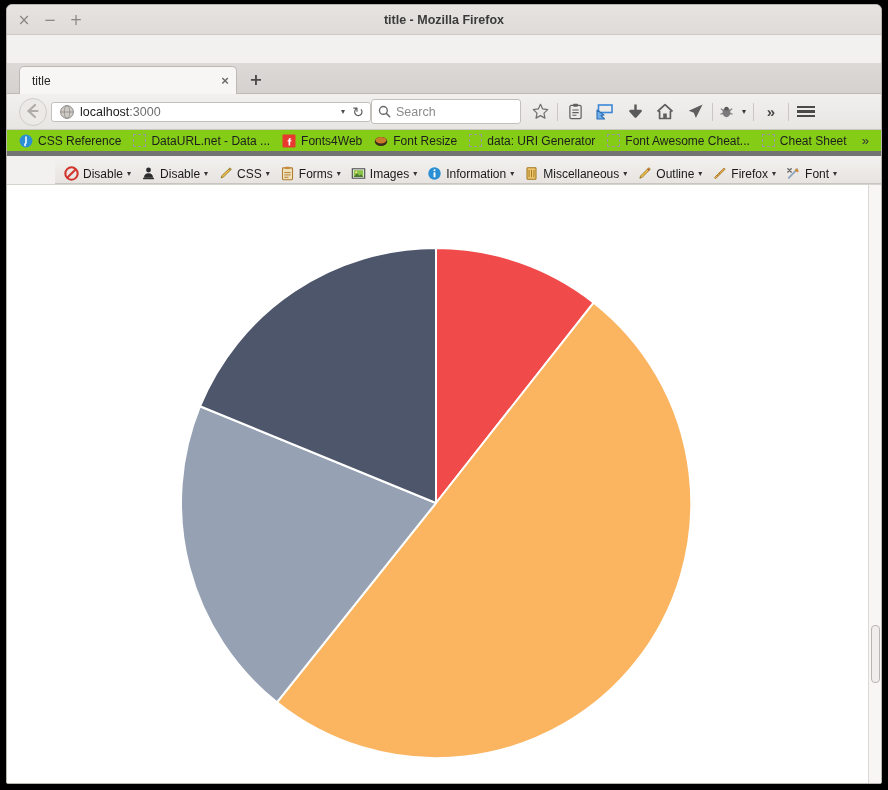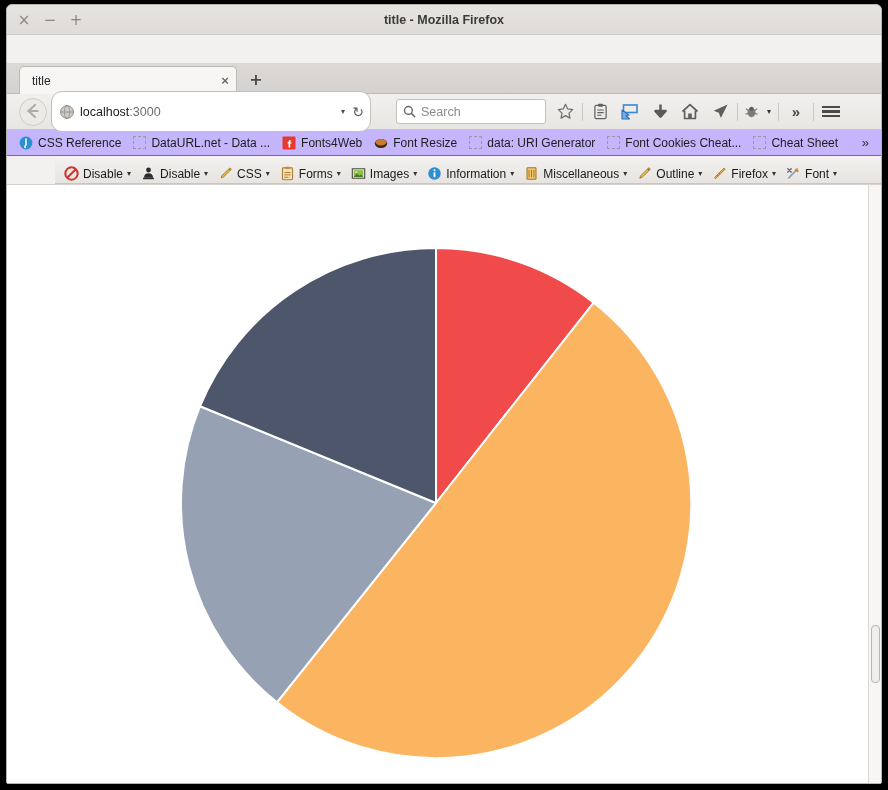--- a/index.html
+++ b/index.html
@@ -104,27 +104,27 @@
     background: #eceae7;
     border: 1px solid #cfccc8;
     color: #b0aca8;
     font-size: 17px; line-height: 25px; text-align: center;
     cursor: pointer;
     flex: none;
     font-family: "DejaVu Sans", sans-serif;
   }
   .urlbar {
     flex: none;
-    width: 320px; height: 41px;
+    width: 320px; height: 20px;
     background: #ffffff;
     border: 1px solid #c3bfbb;
-    border-radius: 11px;
+    border-radius: 3px;
     display: flex; align-items: center;
     padding: 0 4px;
-    margin-right: 25px;
+    margin-right: 0;
     cursor: text;
   }
   .globe {
     width: 16px; height: 16px; flex: none;
     margin: 0 5px 0 3px;
   }
   .url-text {
     flex: 1;
     font-size: 12.5px;
     color: #6e6e6e;
@@ -152,22 +152,22 @@
     display: flex; align-items: center; justify-content: center;
     cursor: pointer;
   }
   .vsep { width: 1px; height: 18px; background: #cbc7c3; margin: 0 2px; }
   .hamburger { width: 30px; height: 28px; display:flex; align-items:center; justify-content:center; cursor:pointer; }
   .ham-line { width: 18px; height: 2.4px; background: #4a4a4a; margin: 2px 0; display:block; }
 
   
   .bookmarks {
     height: 26px;
-    background: #c4b5fd;
-    border-bottom: 1px solid #737373;
+    background: #84cc16;
+    border-bottom: 5px solid #737373;
     display: flex; align-items: center;
     padding: 0 6px;
     overflow: hidden;
   }
   .bm {
     display: flex; align-items: center;
     padding: 2px 6px;
     font-size: 12px; color: #1d1d1d;
     white-space: nowrap;
     cursor: pointer;
@@ -375,21 +375,21 @@
       <span>Font Resize</span>
     </div>
 
     <div class="bm">
       <span class="bm-ico blank"></span>
       <span>data: URI Generator</span>
     </div>
 
     <div class="bm">
       <span class="bm-ico blank"></span>
-      <span>Font Cookies Cheat...</span>
+      <span>Font Awesome Cheat...</span>
     </div>
 
     <div class="bm">
       <span class="bm-ico blank"></span>
       <span>Cheat Sheet</span>
     </div>
 
     <div class="bm-chev">»</div>
   </div>
 

